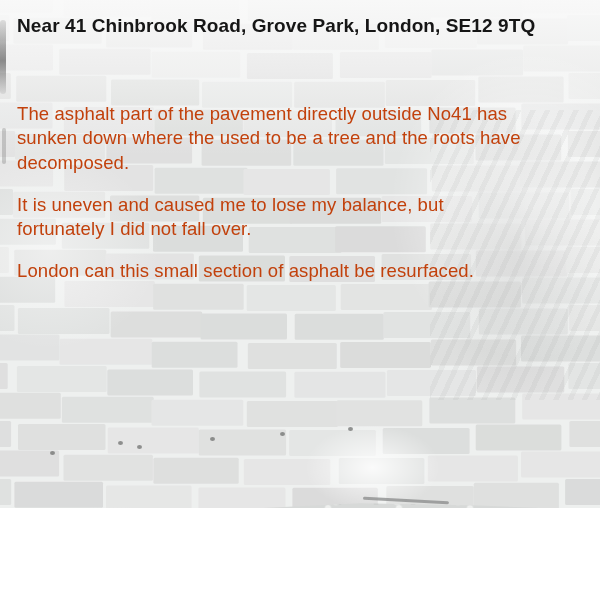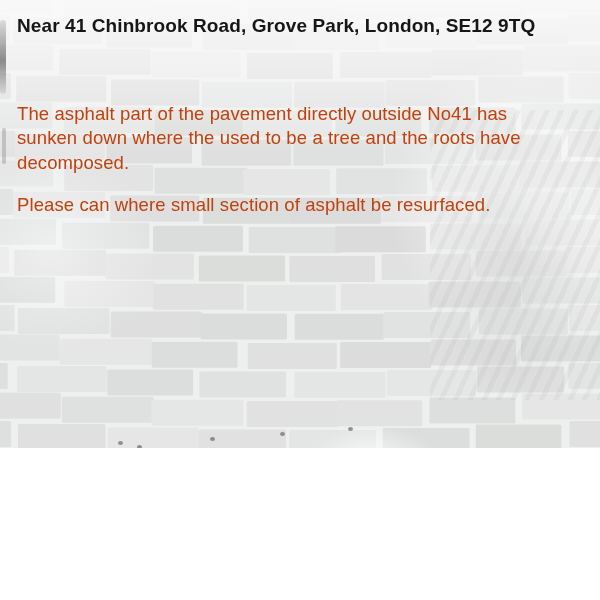--- a/index.html
+++ b/index.html
@@ -1,18 +1,18 @@
 <!DOCTYPE html>
 <html lang="en"><head>
 <meta charset="utf-8">
 <style>
   html,body{margin:0;padding:0;background:#ffffff;}
   .screen{
     position:relative;
-    width:600px;height:448px;
+    width:600px;height:508px;
     overflow:hidden;
     font-family:"Liberation Sans","DejaVu Sans",sans-serif;
     background:#e7e8e7;
   }
   .layer{position:absolute;pointer-events:none;}
   
   .wall-svg{position:absolute;left:0;top:0;width:600px;height:600px;background:#eff1f0;}
   .soften{inset:0;background:rgba(236,237,236,0.22);}
   .shade-topright{
     right:0;top:110px;width:170px;height:290px;
@@ -264,17 +264,19 @@
       <div class="speck" style="position: absolute; left: 280px; top: 432px;"></div>
       <div class="speck" style="position: absolute; left: 348px; top: 427px;"></div>
     </div>
 
   <div class="report-text">
     <h1 class="location-title">Near 41 Chinbrook Road, Grove Park, London, SE12 9TQ</h1>
     <div class="report-body">
       <p>The asphalt part of the pavement directly outside No41 has
 sunken down where the used to be a tree and the roots have
 decomposed.</p>
-      <p>Please can where small section of asphalt be resurfaced.</p>
+      <p>It is uneven and caused me to lose my balance, but
+fortunately I did not fall over.</p>
+      <p>London can this small section of asphalt be resurfaced.</p>
     </div>
   </div>
 
 </div>
 
 </body></html>

